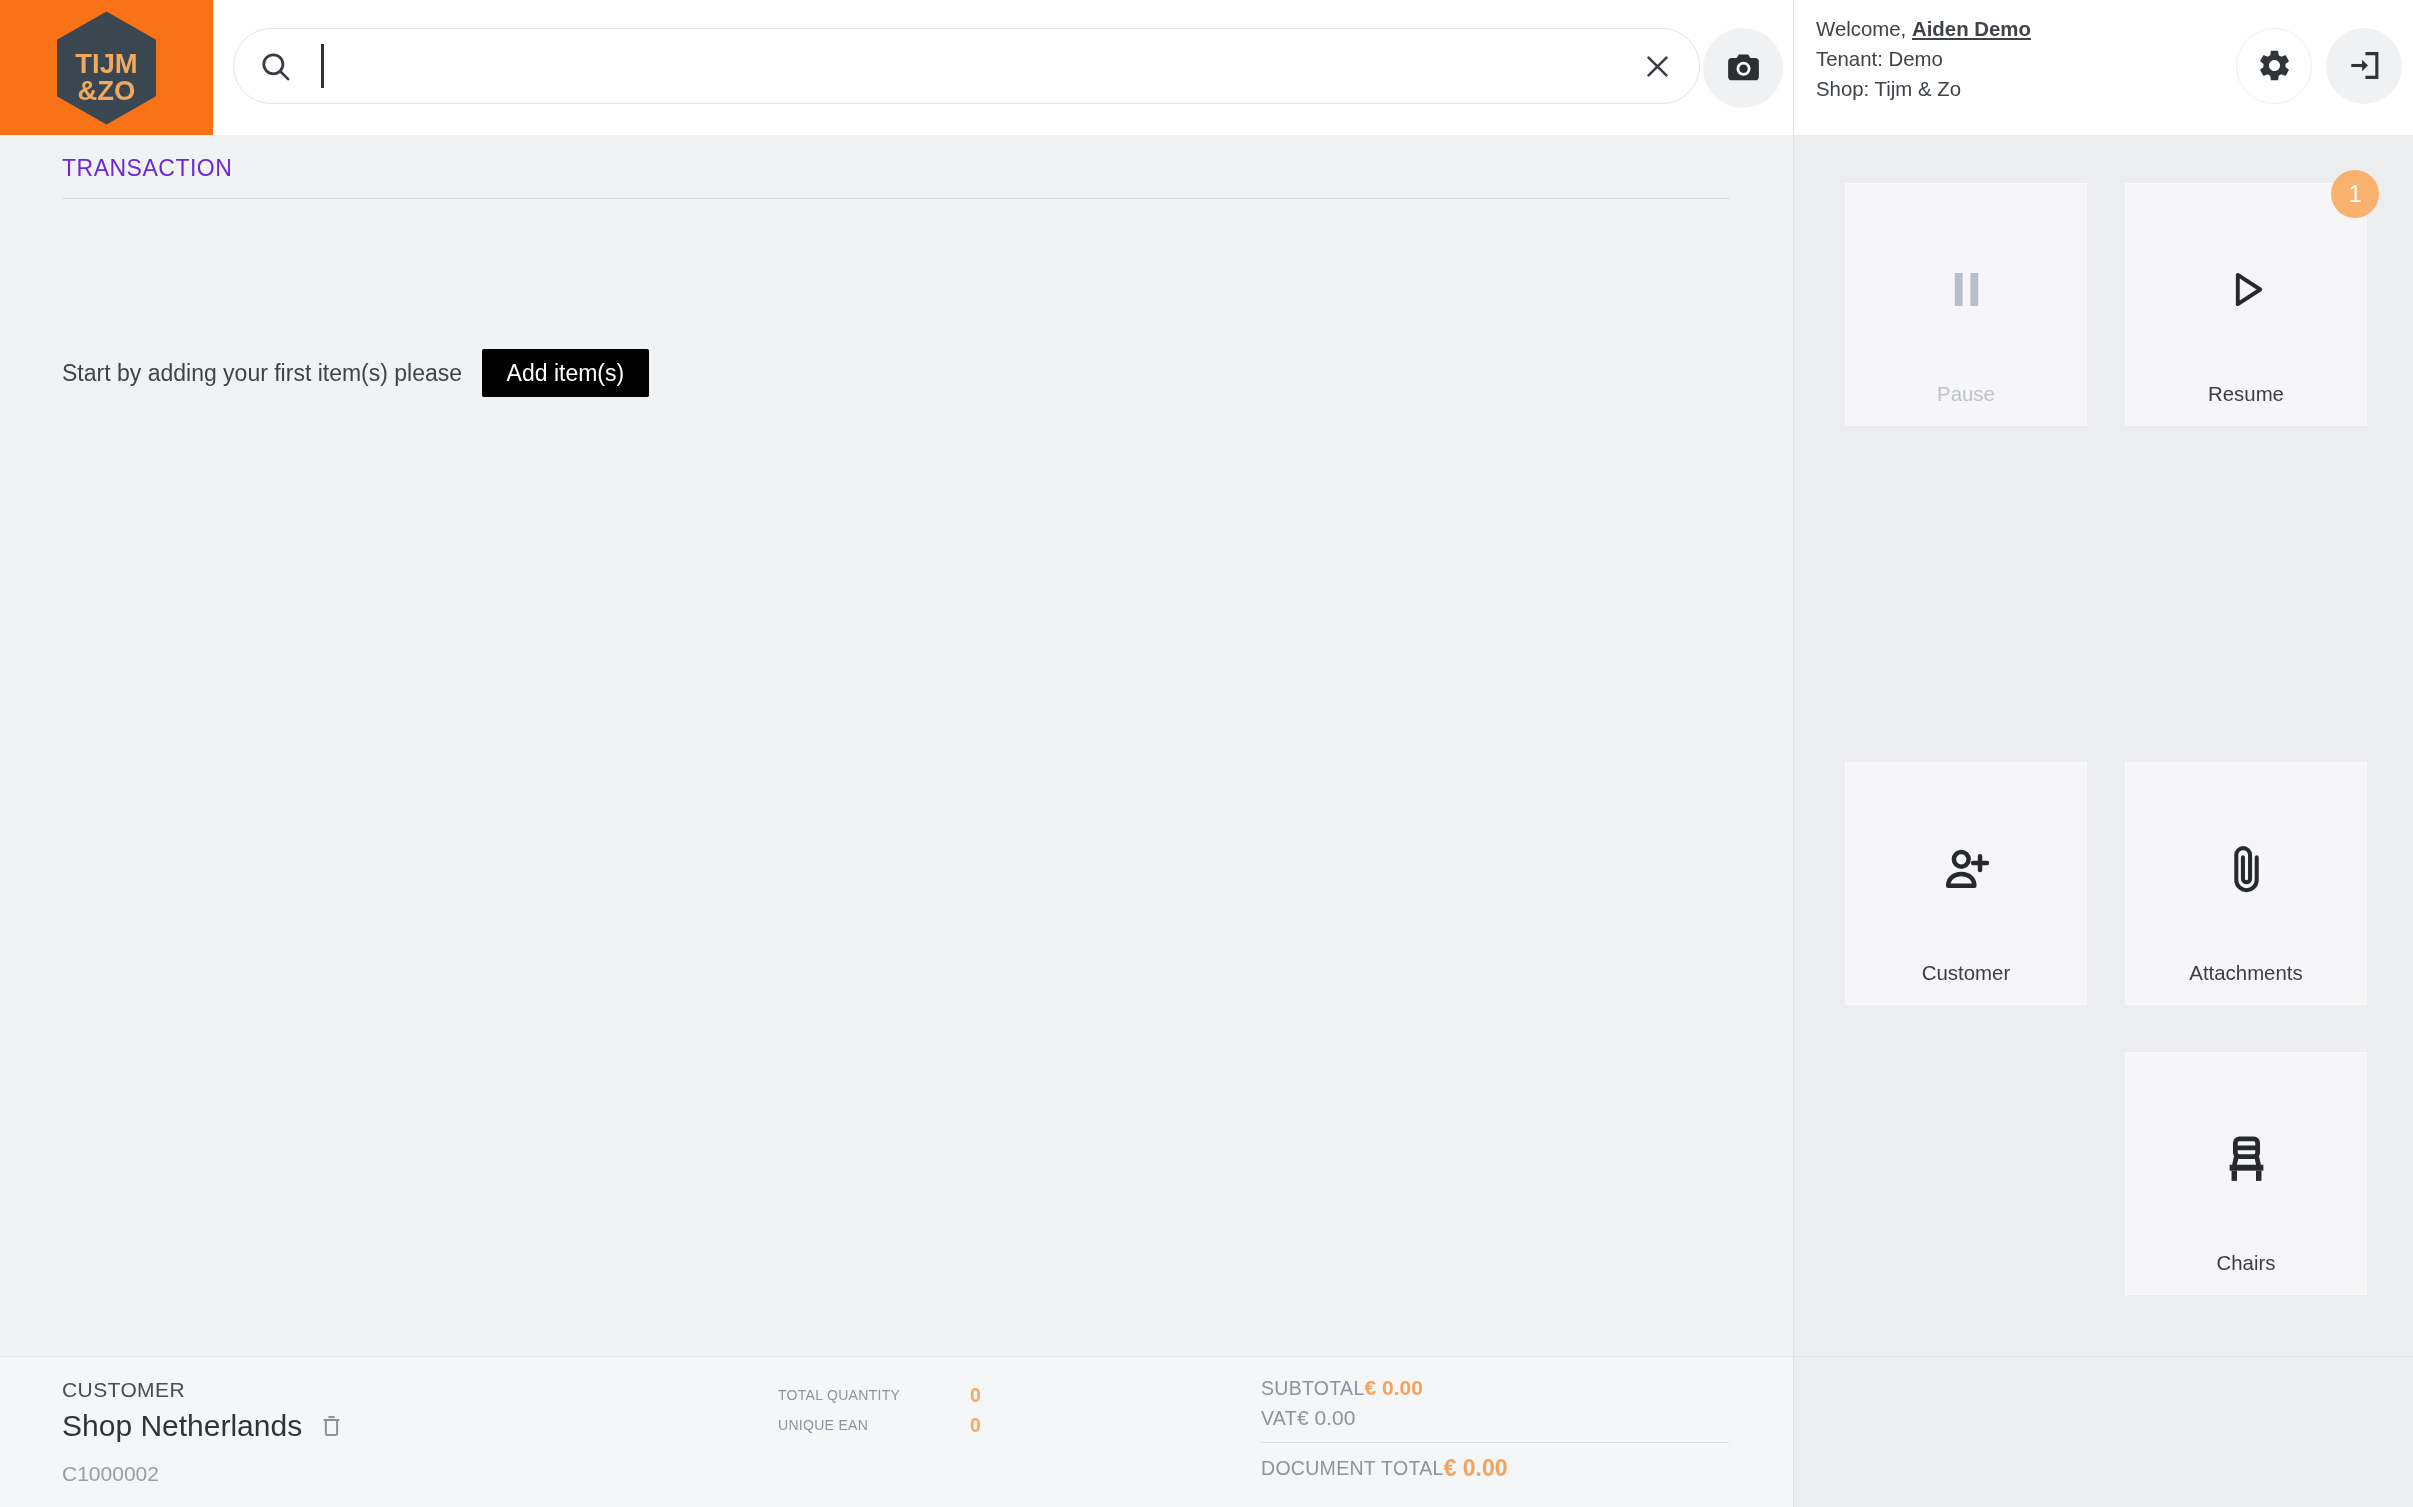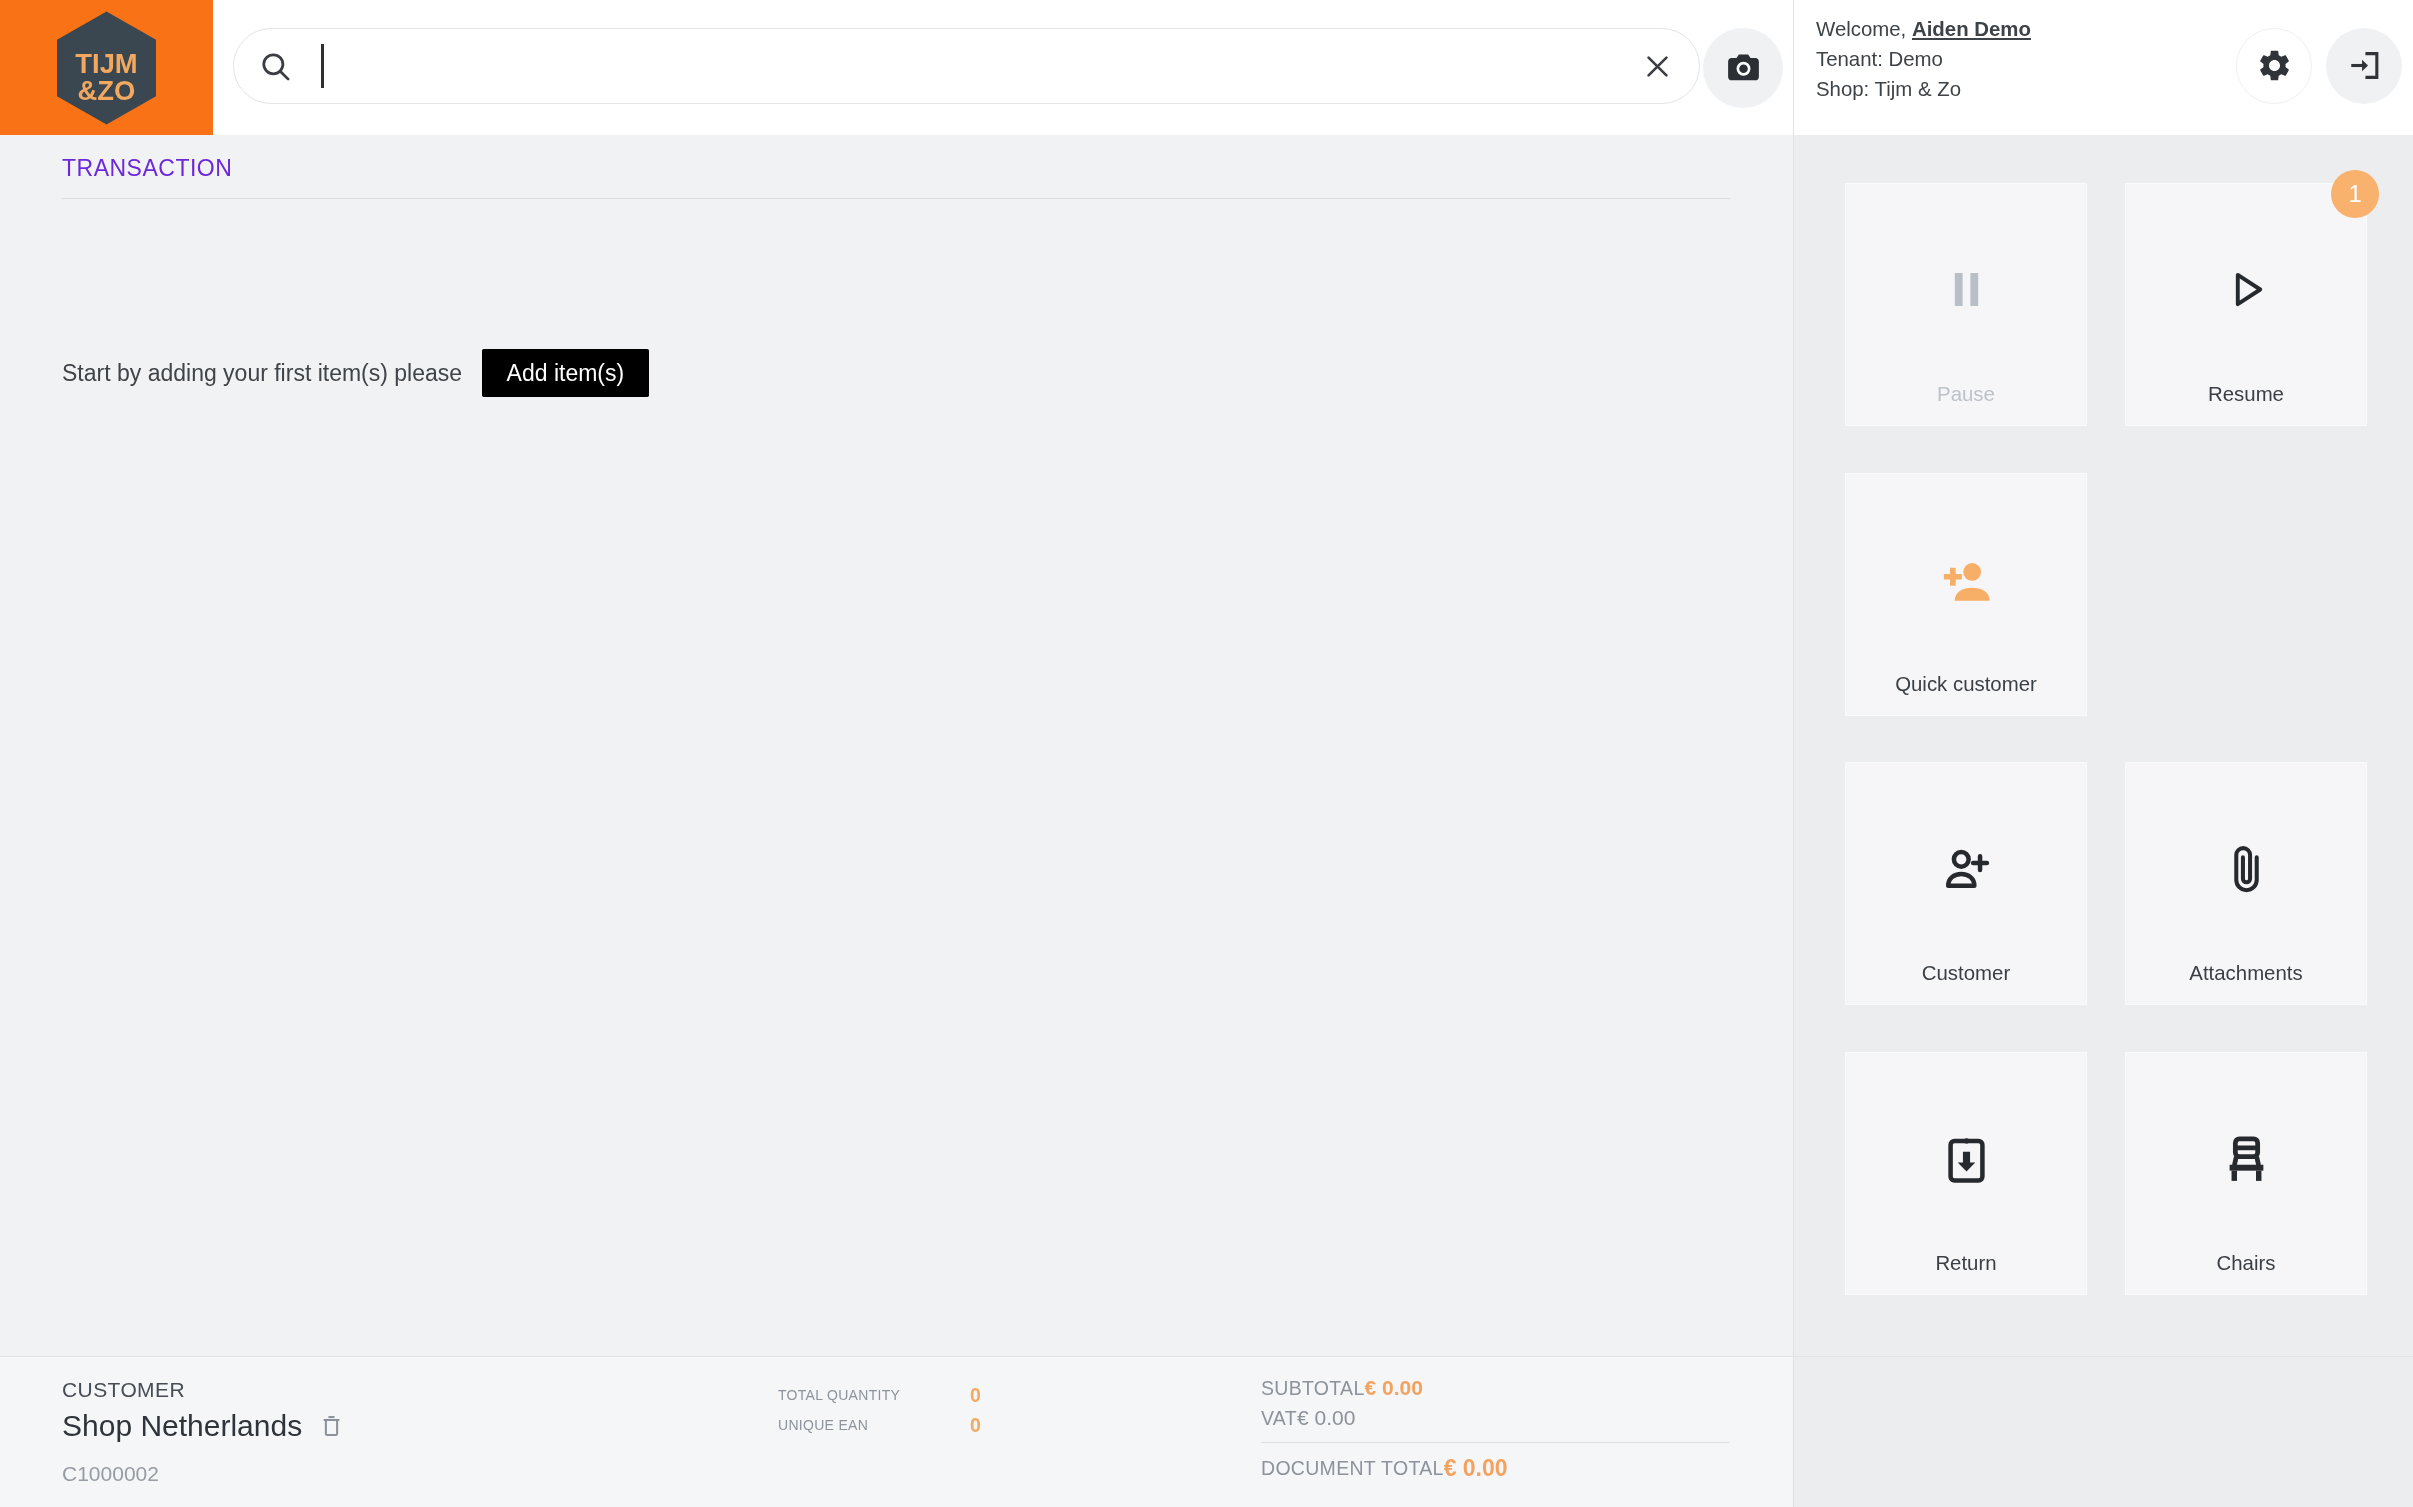--- a/index.html
+++ b/index.html
@@ -161,30 +161,20 @@
     <div class="card c1">
       <span class="badge">1</span>
       <span class="icn">
         <svg width="55" height="55" viewBox="0 0 24 24">
           <path d="M8.2 5.6 L18 12 L8.2 18.4 Z" fill="none" stroke="#26292d" stroke-width="1.7" stroke-linejoin="round"></path>
         </svg>
       </span>
       <span class="lbl">Resume</span>
     </div>
 
-    <div class="card c2">
-      <span class="icn">
-        <svg width="59" height="59" viewBox="0 0 24 24" fill="#F7AE67">
-          <circle cx="14.3" cy="8.1" r="3.6"></circle>
-          <path d="M7.2 19.6c0-3.3 3.2-5.1 7.1-5.1s7.1 1.8 7.1 5.1v.2H7.2z"></path>
-          <path d="M5.3 6.4h2.3v2.5h2.5v2.3H7.6v2.5H5.3v-2.5H2.8V8.9h2.5z"></path>
-        </svg>
-      </span>
-      <span class="lbl">Quick customer</span>
-    </div>
 
 
     <div class="card c4">
       <span class="icn">
         <svg width="57" height="57" viewBox="0 0 24 24" fill="none" stroke="#26292d" stroke-width="1.9" stroke-linecap="round" stroke-linejoin="round">
           <circle cx="9.8" cy="7.7" r="3.1"></circle>
           <path d="M4.3 18.8c0-3 2.4-4.9 5.5-4.9s5.5 1.9 5.5 4.9Z"></path>
           <path d="M17.7 6.4 v5.8 M14.8 9.3 h5.8"></path>
         </svg>
       </span>
@@ -193,30 +183,20 @@
 
     <div class="card c5">
       <span class="icn">
         <svg width="57" height="57" viewBox="0 0 24 24" fill="none" stroke="#26292d" stroke-width="1.7" stroke-linecap="round">
           <path d="M16.3 6.8 v9.6 a4.3 4.3 0 0 1-8.6 0 V5.9 a2.9 2.9 0 0 1 5.8 0 v10 a1.5 1.5 0 0 1-3 0 V6.8"></path>
         </svg>
       </span>
       <span class="lbl">Attachments</span>
     </div>
 
-    <div class="card c6">
-      <span class="icn">
-        <svg width="57" height="57" viewBox="0 0 24 24">
-          <rect x="5.3" y="4.2" width="13.4" height="16.6" rx="1.6" fill="none" stroke="#26292d" stroke-width="1.9"></rect>
-          <circle cx="12" cy="4.2" r="1.1" fill="#26292d"></circle>
-          <path d="M12 17 l-3.7-3.7 h2.2 V8.7 h3 v4.6 h2.2 Z" fill="#26292d"></path>
-        </svg>
-      </span>
-      <span class="lbl">Return</span>
-    </div>
 
     <div class="card c7">
       <span class="icn">
         <svg width="57" height="57" viewBox="0 0 24 24">
           <rect x="7.3" y="3.3" width="9.4" height="7.5" rx="1.7" fill="none" stroke="#26292d" stroke-width="2"></rect>
           <line x1="7.3" y1="7.1" x2="16.7" y2="7.1" stroke="#26292d" stroke-width="2"></line>
           <path d="M7.7 10.8 L6.9 14.4 M16.3 10.8 L17.1 14.4" stroke="#26292d" stroke-width="2"></path>
           <rect x="4.9" y="14.2" width="14.2" height="2.5" fill="#26292d"></rect>
           <rect x="5.7" y="16.7" width="2.3" height="4.3" fill="#26292d"></rect>
           <rect x="16" y="16.7" width="2.3" height="4.3" fill="#26292d"></rect>

